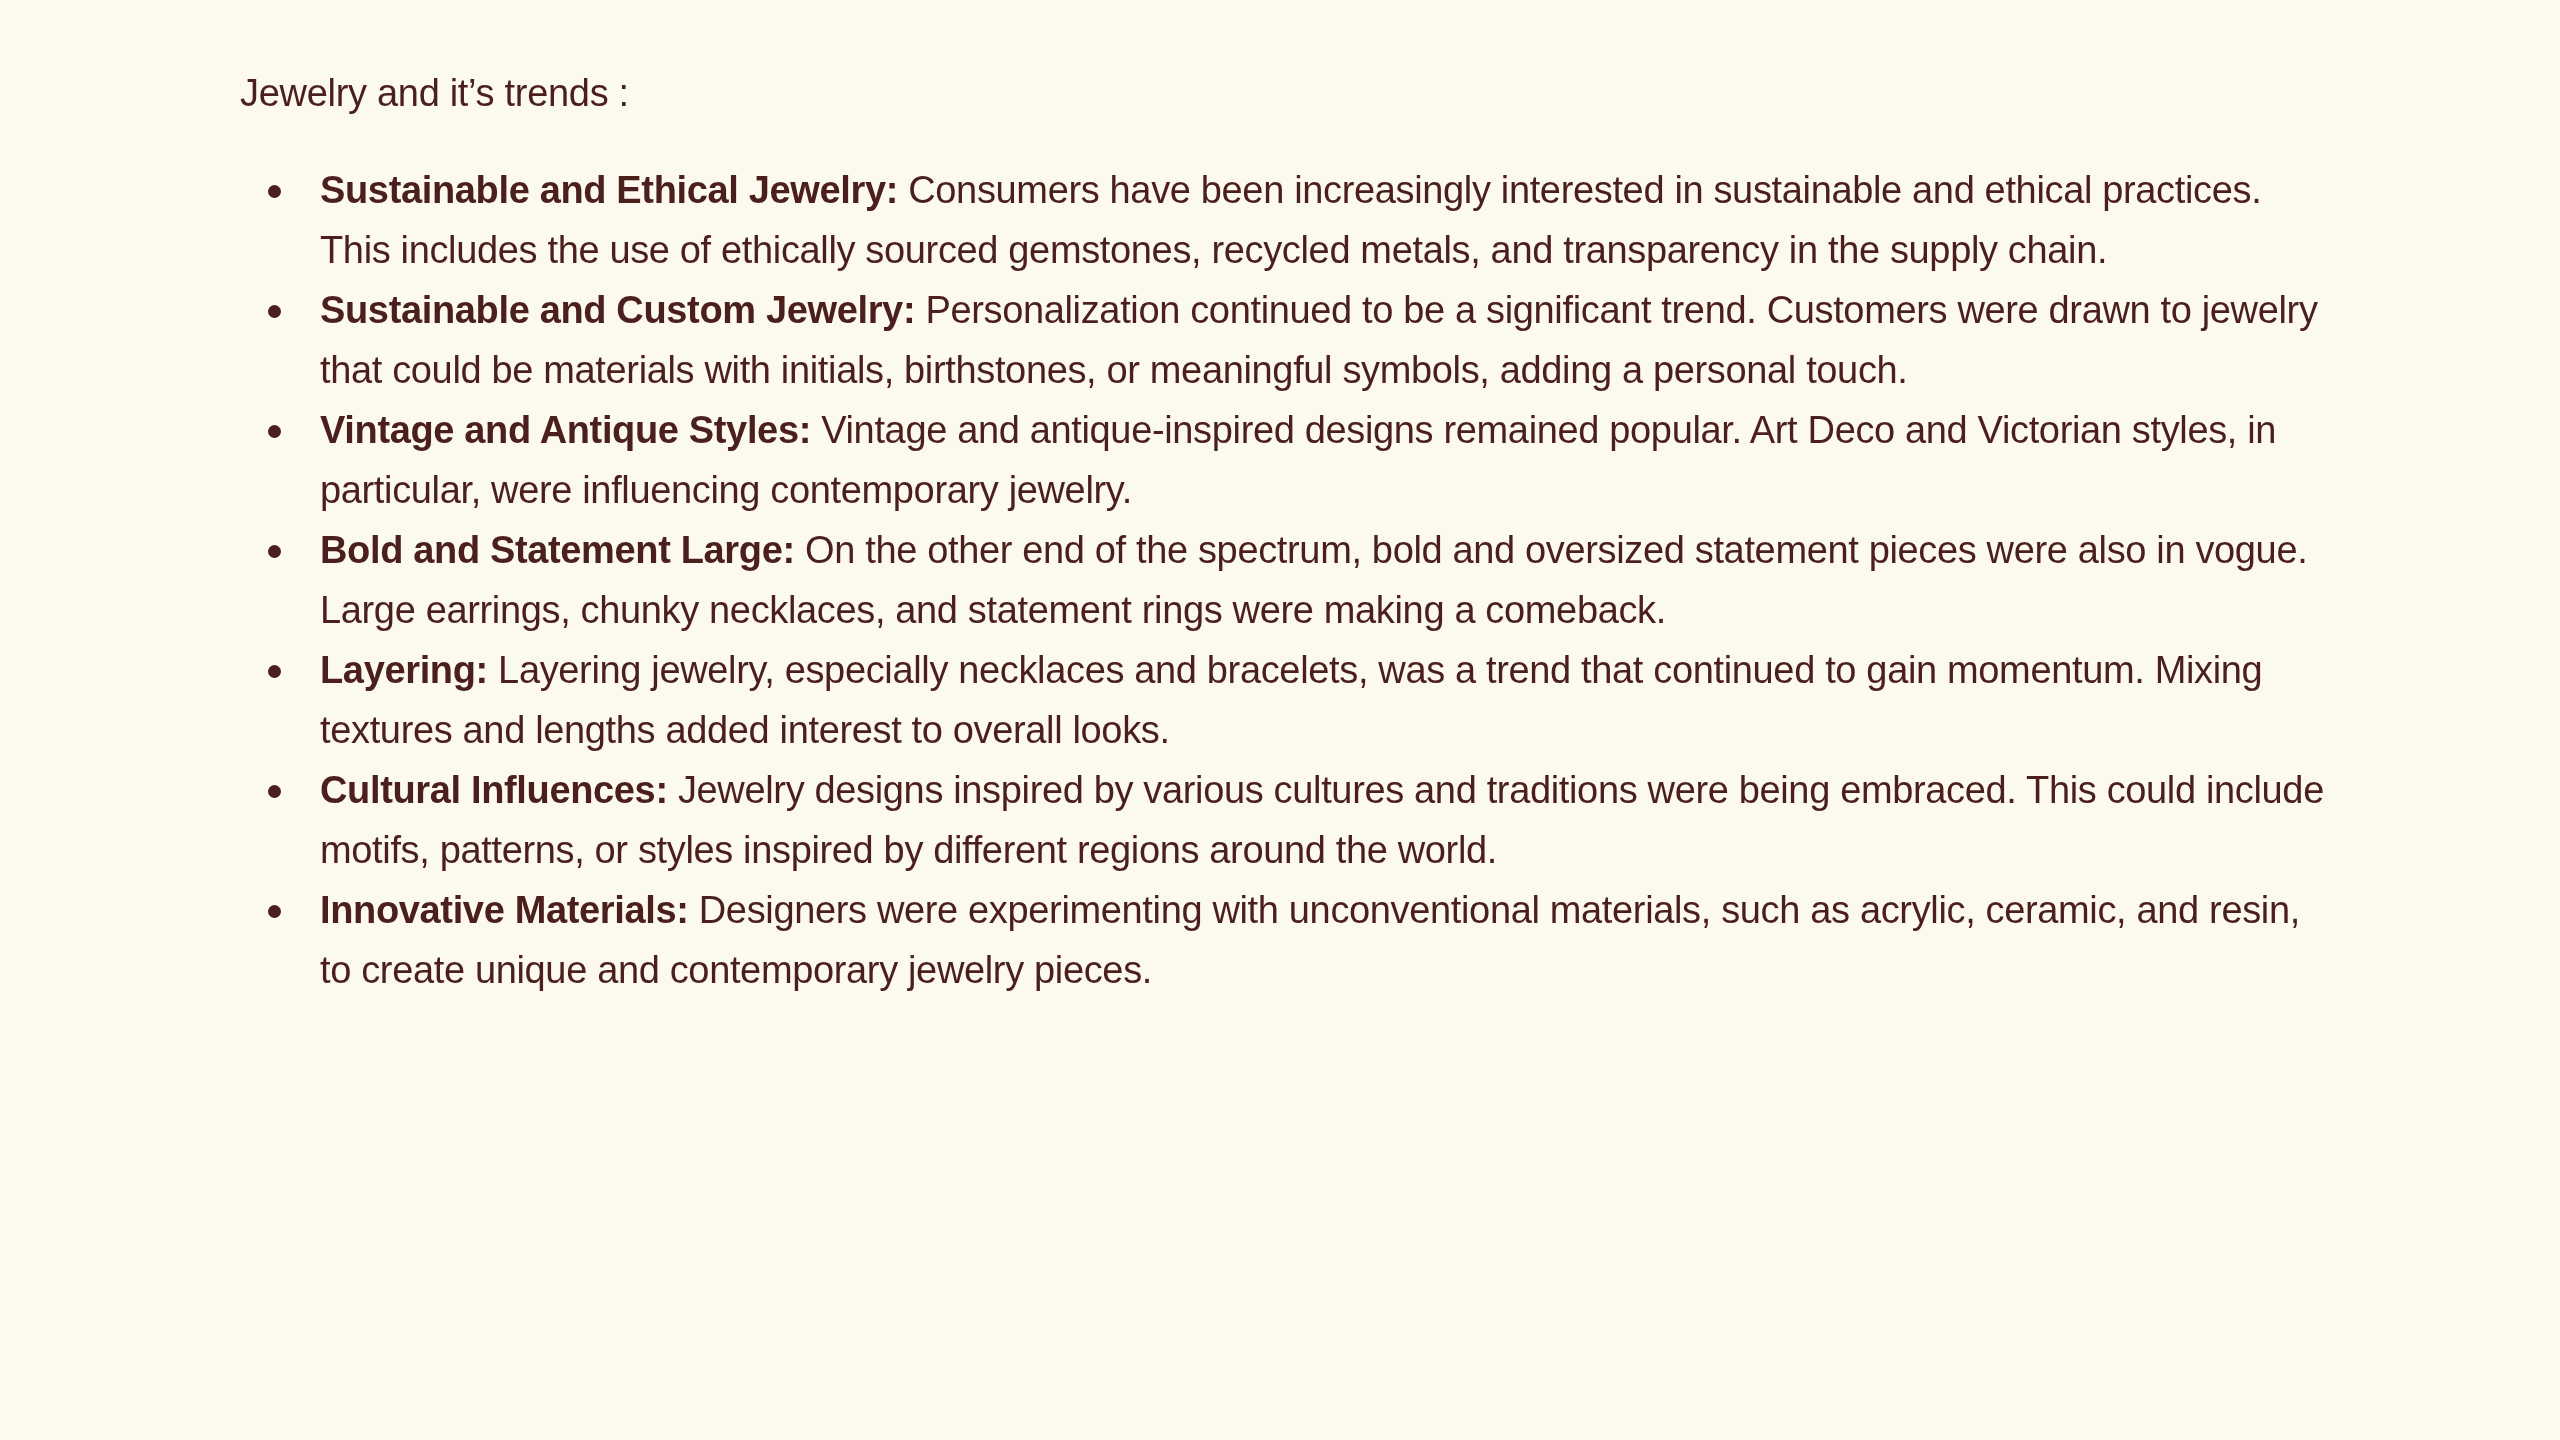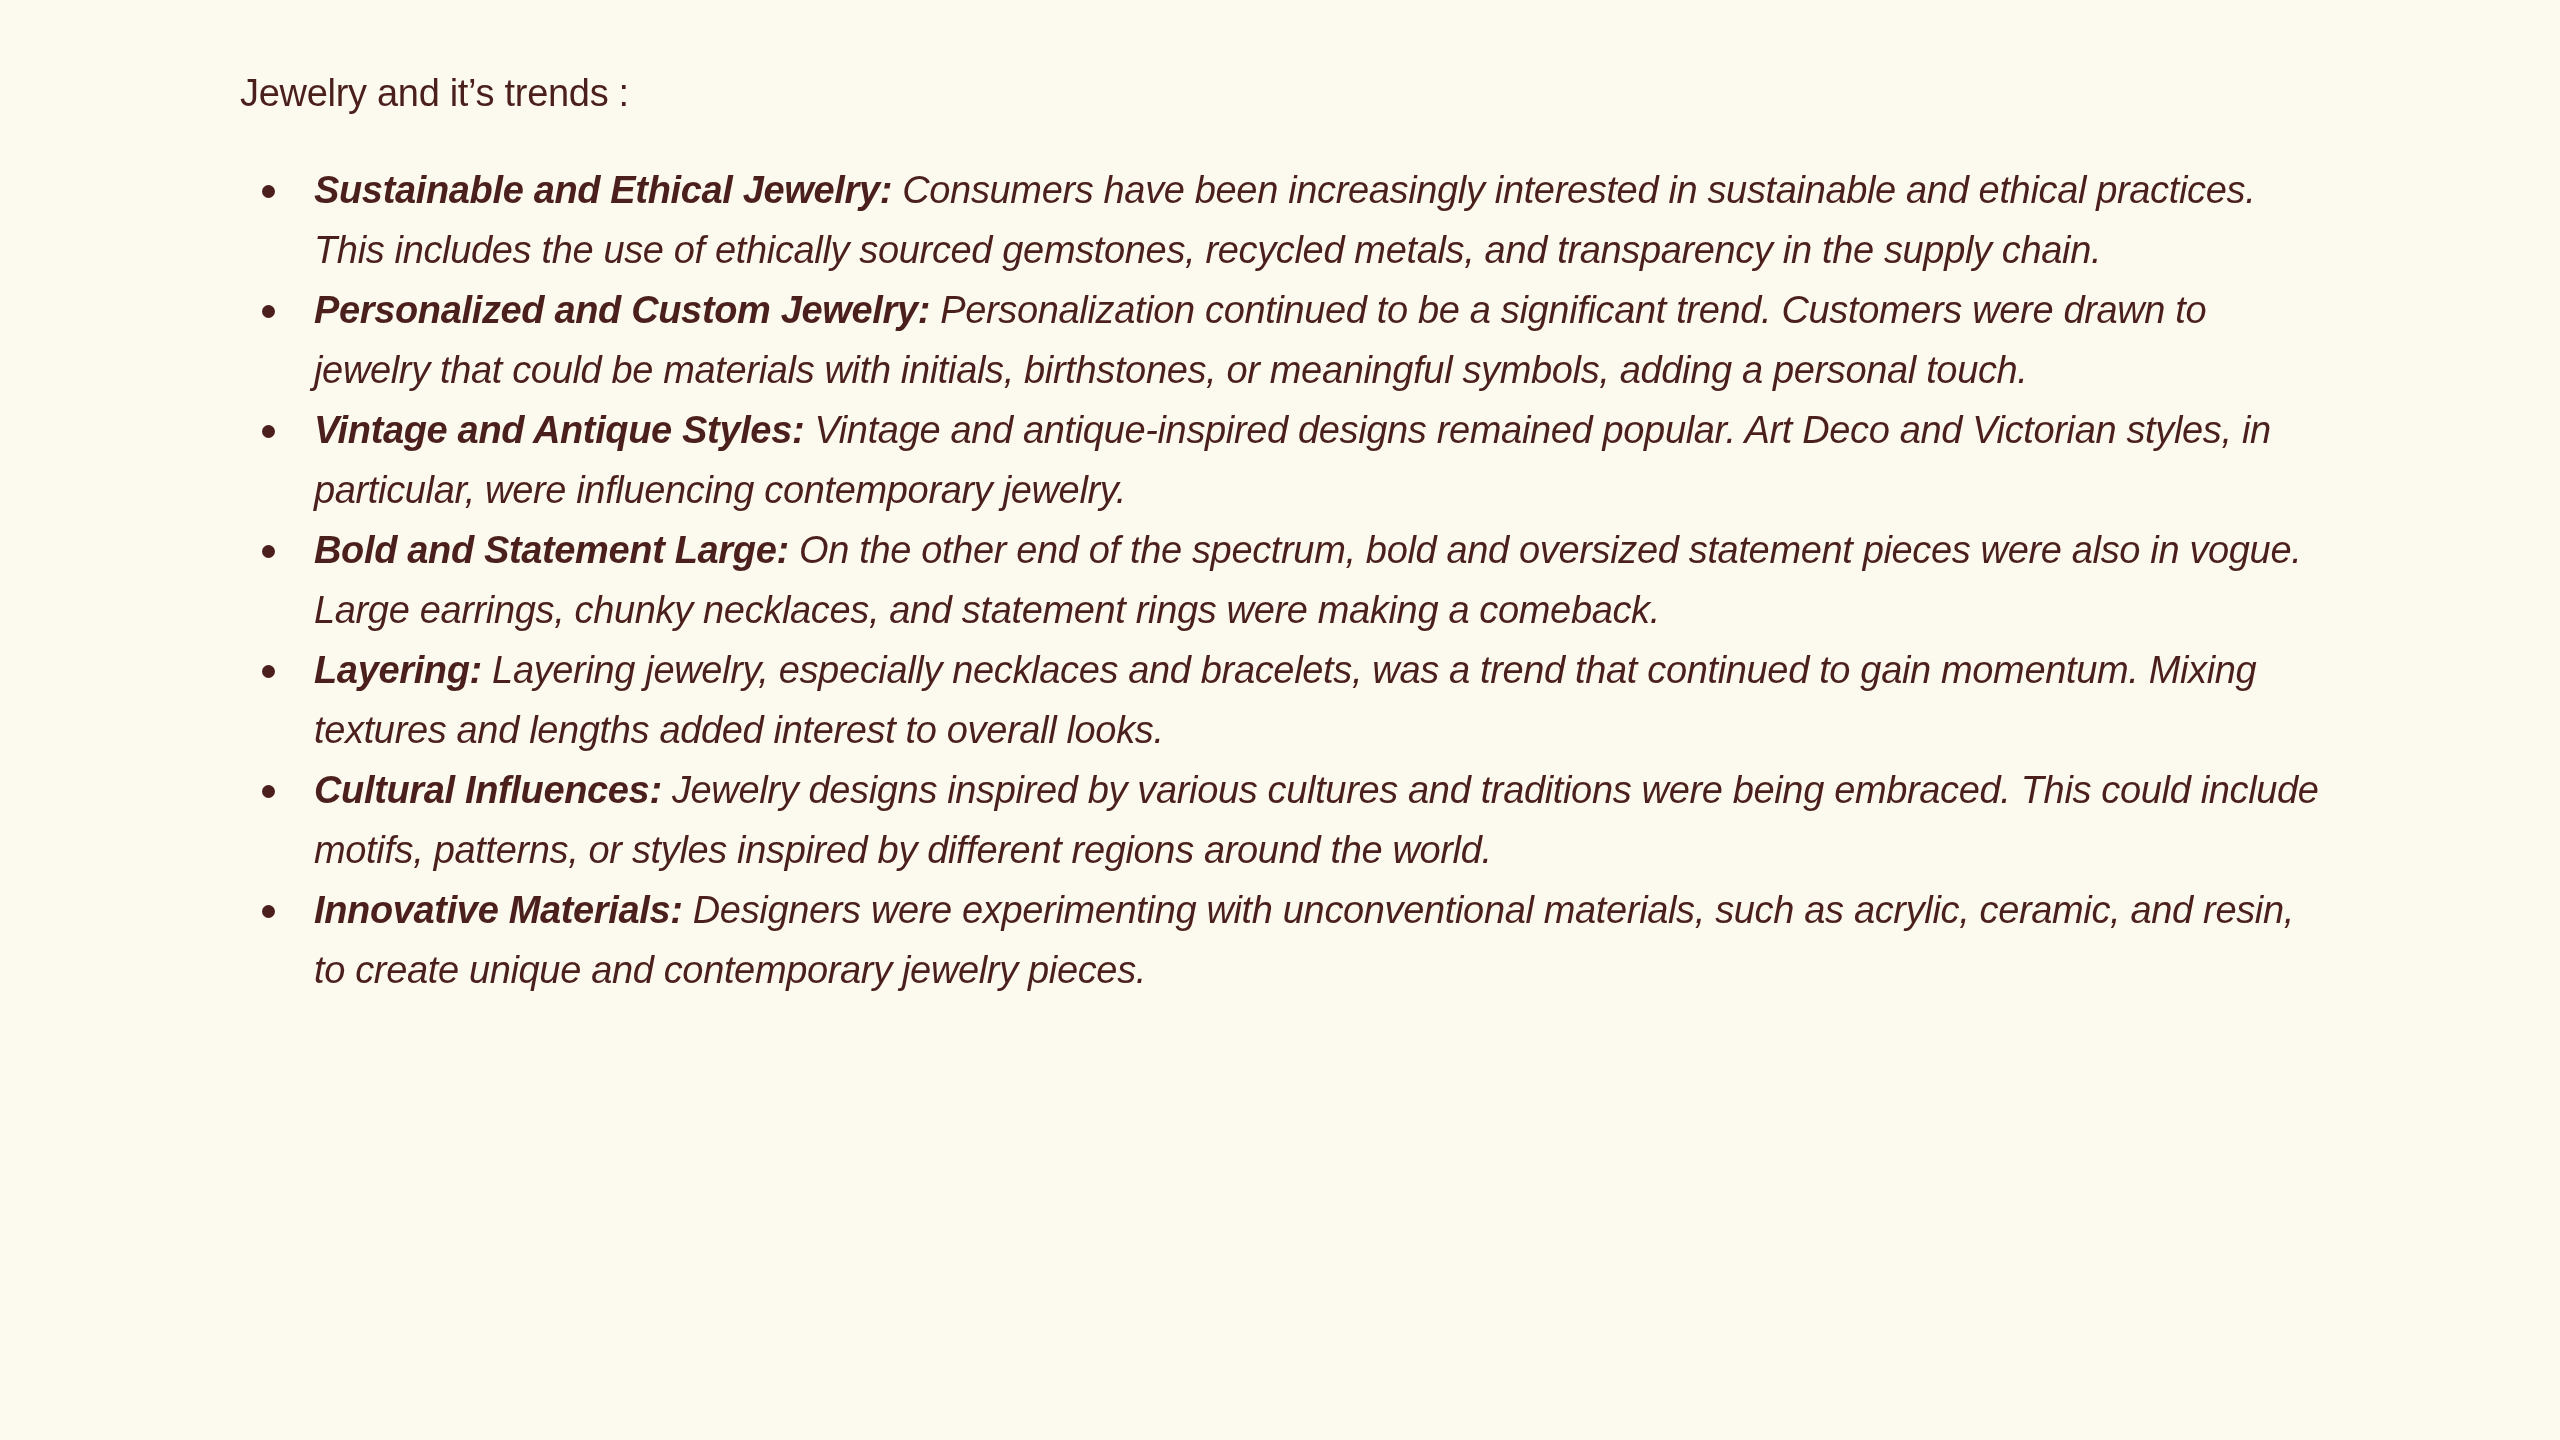--- a/index.html
+++ b/index.html
@@ -24,27 +24,26 @@
       position: absolute;
       left: 240px;
       top: 66px;
       font-size: 38px;
       line-height: 54px;
       letter-spacing: -0.3px;
       white-space: nowrap;
     }
     .trend-list {
       position: absolute;
-      left: 248px;
+      left: 254px;
       top: 160px;
       width: 2080px;
       margin: 0;
       padding: 0;
       list-style: none;
-      font-style: italic;
     }
     .trend-item {
       position: relative;
       padding-left: 66px;
       font-size: 38px;
       line-height: 60px;
       letter-spacing: -0.35px;
     }
     .bullet {
       position: absolute;
@@ -63,21 +62,21 @@
 <body>
 
 <div class="page">
   <div class="heading">Jewelry and it’s trends :</div>
 
   <ul class="trend-list">
     <li class="trend-item">
       <span class="bullet"></span><span class="term">Sustainable and Ethical Jewelry:</span> <span>Consumers have been increasingly interested in sustainable and ethical practices. This includes the use of ethically sourced gemstones, recycled metals, and transparency in the supply chain.</span>
     </li>
     <li class="trend-item">
-      <span class="bullet"></span><span class="term">Personalized and Custom Jewelry:</span> <span>Personalization continued to be a significant trend. Customers were drawn to jewelry that could be materials with initials, birthstones, or meaningful symbols, adding a personal touch.</span>
+      <span class="bullet"></span><span class="term">Sustainable and Custom Jewelry:</span> <span>Personalization continued to be a significant trend. Customers were drawn to jewelry that could be materials with initials, birthstones, or meaningful symbols, adding a personal touch.</span>
     </li>
     <li class="trend-item">
       <span class="bullet"></span><span class="term">Vintage and Antique Styles:</span> <span>Vintage and antique-inspired designs remained popular. Art Deco and Victorian styles, in particular, were influencing contemporary jewelry.</span>
     </li>
     <li class="trend-item">
       <span class="bullet"></span><span class="term">Bold and Statement Large:</span> <span>On the other end of the spectrum, bold and oversized statement pieces were also in vogue. Large earrings, chunky necklaces, and statement rings were making a comeback.</span>
     </li>
     <li class="trend-item">
       <span class="bullet"></span><span class="term">Layering:</span> <span>Layering jewelry, especially necklaces and bracelets, was a trend that continued to gain momentum. Mixing textures and lengths added interest to overall looks.</span>
     </li>

